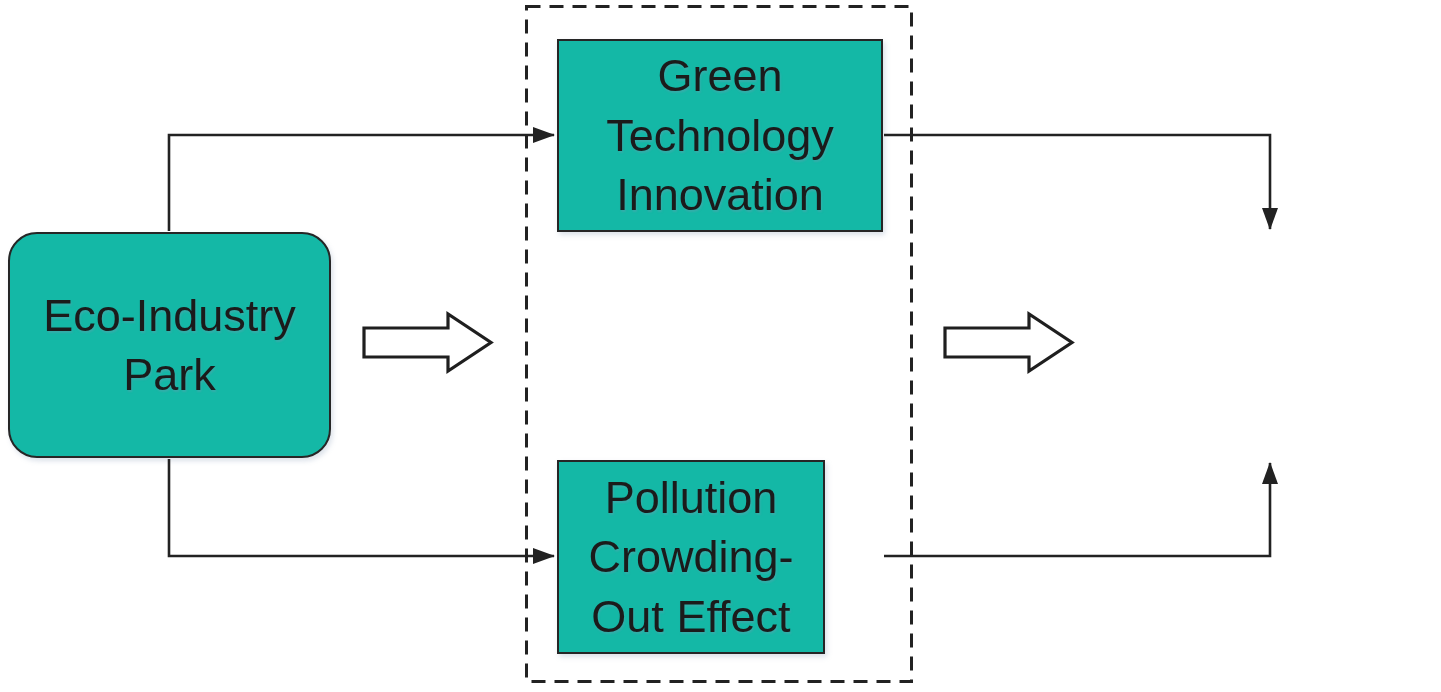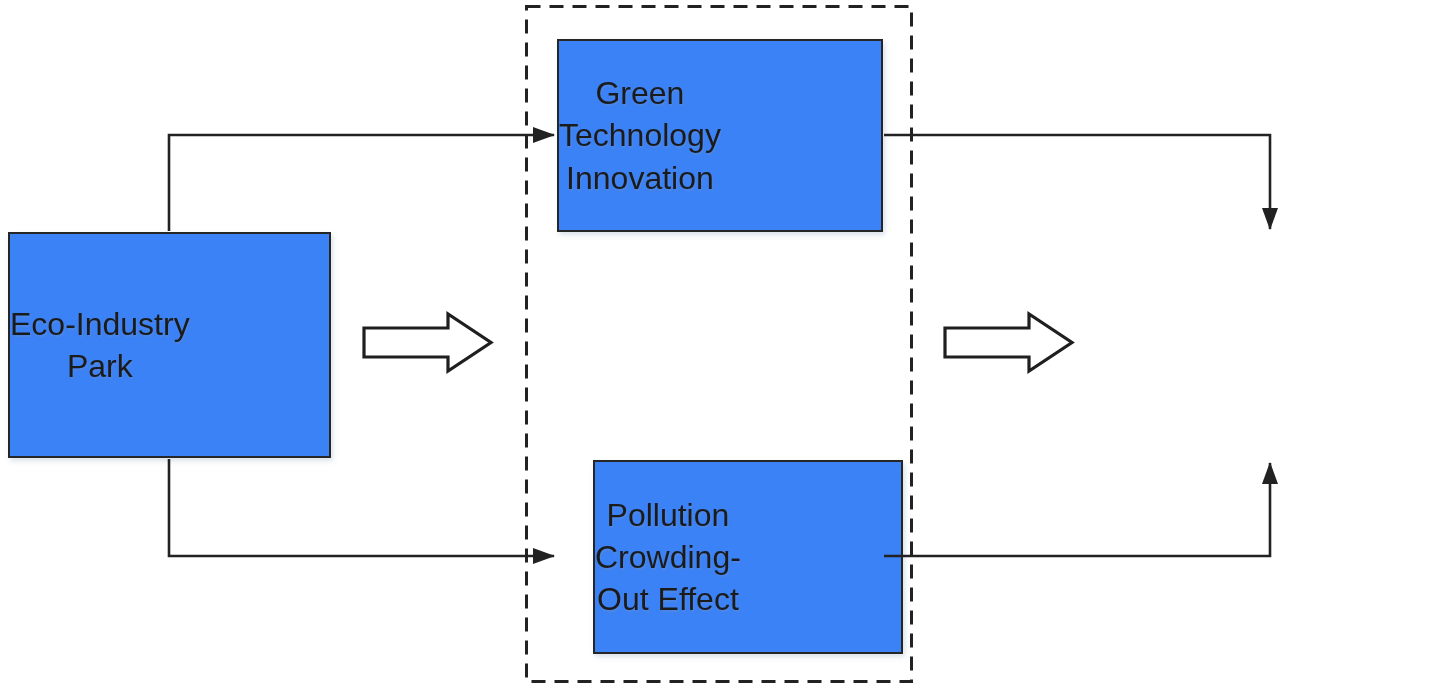--- a/index.html
+++ b/index.html
@@ -11,35 +11,36 @@
   .canvas {
     position: relative;
     width: 1441px;
     height: 692px;
     background: #ffffff;
     overflow: hidden;
   }
   .node {
     position: absolute;
     box-sizing: border-box;
-    background: #3b82f6;
+    background: #14b8a6;
     border: 2.5px solid #262626;
     display: flex;
     align-items: center;
+    justify-content: center;
     text-align: center;
-    font-size: 32px;
+    font-size: 45px;
     line-height: 1.32;
     color: #1b1b1b;
     white-space: pre-line;
     box-shadow: 2px 3px 5px rgba(130, 150, 180, 0.28);
     text-shadow: 1px 2px 2px rgba(130, 150, 180, 0.30);
   }
-  .node-eco        { left: 8px;    top: 232px; width: 323px; height: 226px; }
+  .node-eco        { left: 8px;    top: 232px; width: 323px; height: 226px; border-radius: 29px; }
   .node-green      { left: 557px;  top: 39px;  width: 326px; height: 193px; }
-  .node-pollution  { left: 557px;  top: 460px; width: 310px; height: 194px; margin-left: 36px; }
+  .node-pollution  { left: 557px;  top: 460px; width: 268px; height: 194px; }
   .node-resilience { left: 1107px; top: 232px; width: 325px; height: 226px; }
   .group {
     position: absolute;
     left: 525px; top: 5px; width: 388px; height: 678px;
     box-sizing: border-box;
   }
   svg.overlay {
     position: absolute;
     left: 0; top: 0;
     width: 1441px; height: 692px;

